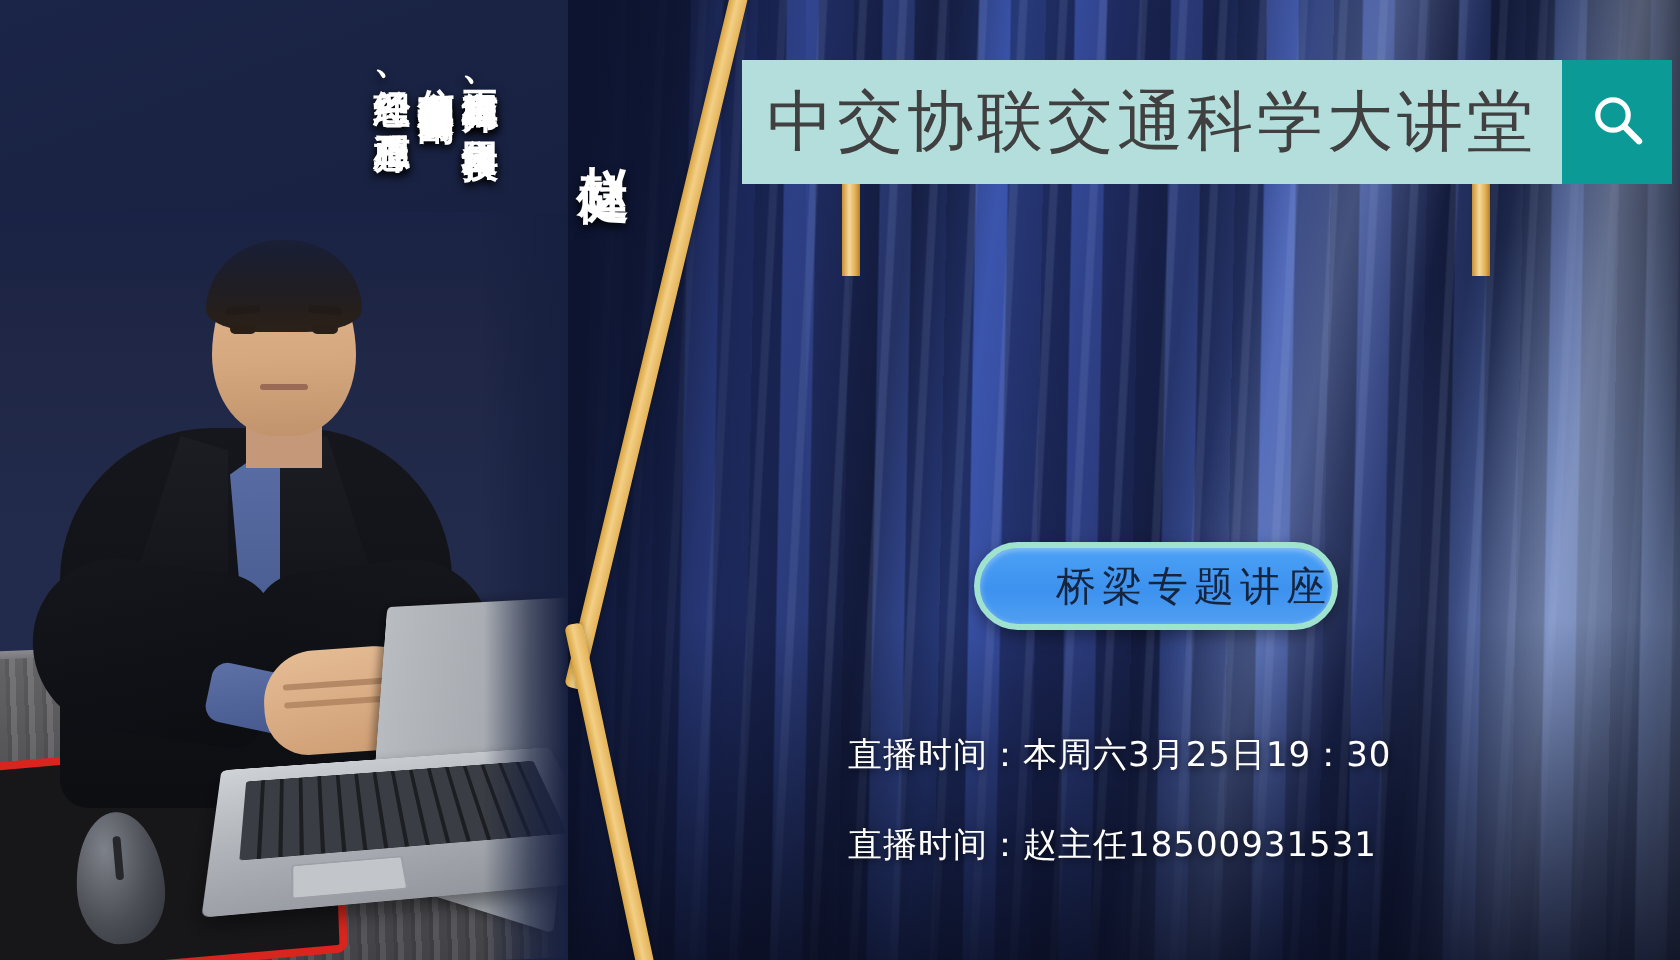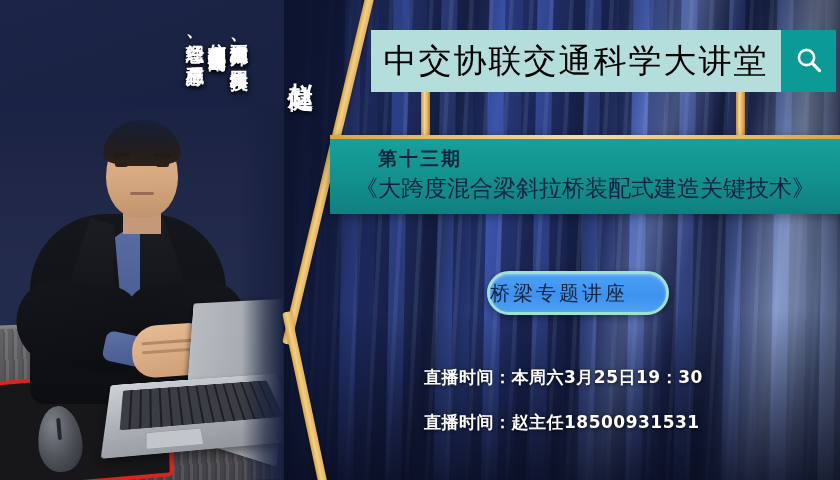--- a/index.html
+++ b/index.html
@@ -206,21 +206,21 @@
     transform-origin:top center; transform:rotate(-12deg);
   }
 
   
   .header-wrap{ position:absolute; left:371px; top:30px; width:469px; height:62px; }
   .header-bar{
     position:absolute; left:0; top:0; width:410px; height:62px;
     background:#b4dedb; display:flex; align-items:center; justify-content:center;
   }
   .header-title{
-    font-size:33px; letter-spacing:2px; color:#000000; white-space:nowrap;
+    font-size:33px; letter-spacing:2px; color:#404040; white-space:nowrap;
     font-family:Liberation Serif, serif;
   }
   .search-box{
     position:absolute; left:410px; top:0; width:55px; height:62px;
     background:#0b9a96; display:flex; align-items:center; justify-content:center;
   }
   .search-box svg{ display:block; }
 
   
   .post{
@@ -249,32 +249,32 @@
     line-height:1.35; white-space:nowrap;
     font-family:"DejaVu Sans","Liberation Sans",sans-serif;
   }
 
   
   .pill{
     position:absolute; left:487px; top:271px; width:182px; height:44px;
     border-radius:24px;
     background:linear-gradient(180deg,#4ba0f5 0%,#3d92ef 55%,#4f9ff2 100%);
     border:3px solid #9fe3cf;
-    display:flex; align-items:center; justify-content:flex-start;
+    display:flex; align-items:center; justify-content:flex-end;
     box-shadow:0 3px 8px rgba(0,0,0,.38), inset 0 1px 3px rgba(255,255,255,.4);
   }
   .pill span{
     color:#15253f; font-size:20px; letter-spacing:3px; white-space:nowrap;
     font-family:"DejaVu Sans","Liberation Sans",sans-serif;
   }
 
   
   .info{
     position:absolute; left:424px; top:366px; width:400px;
-    color:#fff; font-size:17px; font-weight:bold; letter-spacing:.5px;
+    color:#fff; font-size:17px; font-weight:normal; letter-spacing:.5px;
     text-shadow:0 1px 4px rgba(0,0,0,.75);
     font-family:"DejaVu Sans","Liberation Sans",sans-serif;
   }
   .info .line{ margin-bottom:22px; white-space:nowrap; }
   .vname{
     position:absolute; left:284px; top:62px;
     writing-mode:vertical-rl; text-orientation:upright;
     font-size:26px; letter-spacing:4px; color:#fff; font-weight:bold;
     text-shadow:0 2px 5px rgba(0,0,0,.85);
     font-family:"DejaVu Sans","Liberation Sans",sans-serif;
@@ -358,24 +358,20 @@
       <div class="header-title">中交协联交通科学大讲堂</div>
     </div>
     <div class="search-box">
       <svg width="30" height="30" viewBox="0 0 30 30">
         <circle cx="12.5" cy="11.5" r="7.6" fill="none" stroke="#ffffff" stroke-width="2.6"></circle>
         <line x1="18.2" y1="17.2" x2="25.5" y2="24.6" stroke="#ffffff" stroke-width="3.2" stroke-linecap="round"></line>
       </svg>
     </div>
   </div>
 
-  <div class="banner">
-    <div class="banner-issue">第十三期</div>
-    <div class="banner-title">《大跨度混合梁斜拉桥装配式建造关键技术》</div>
-  </div>
 
   <div class="pill">
     <span>桥梁专题讲座</span>
   </div>
 
   <div class="info">
     <div class="line">直播时间：本周六3月25日19：30</div>
     <div class="line">直播时间：赵主任18500931531</div>
   </div>
 

